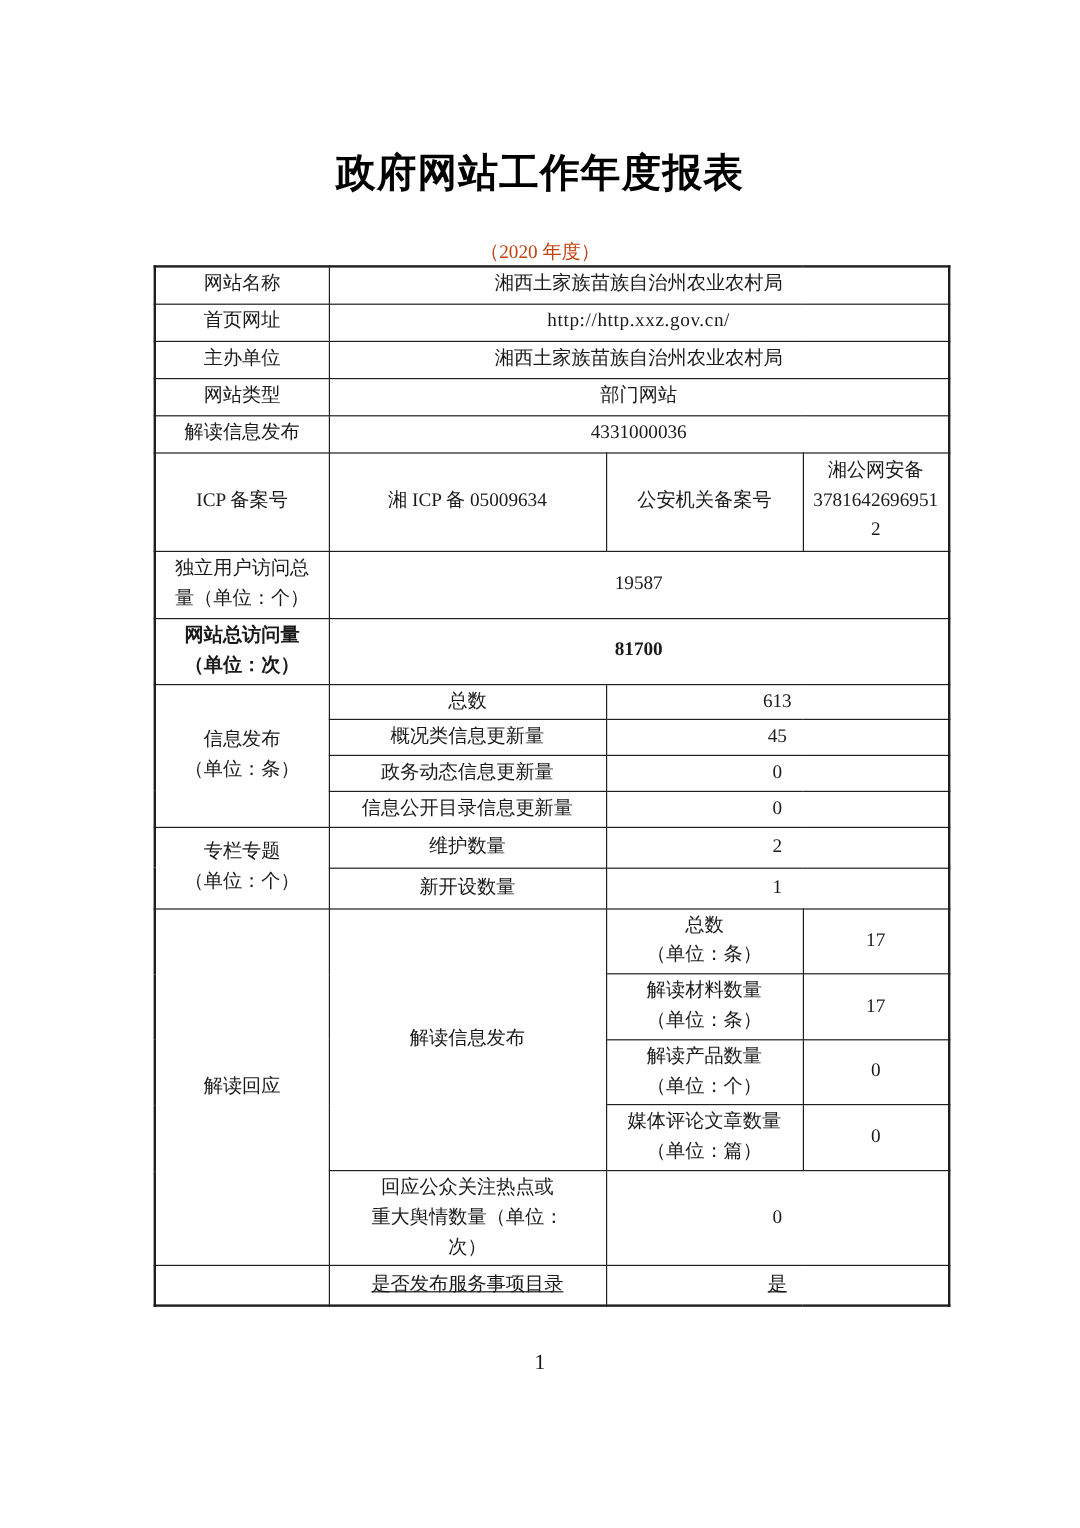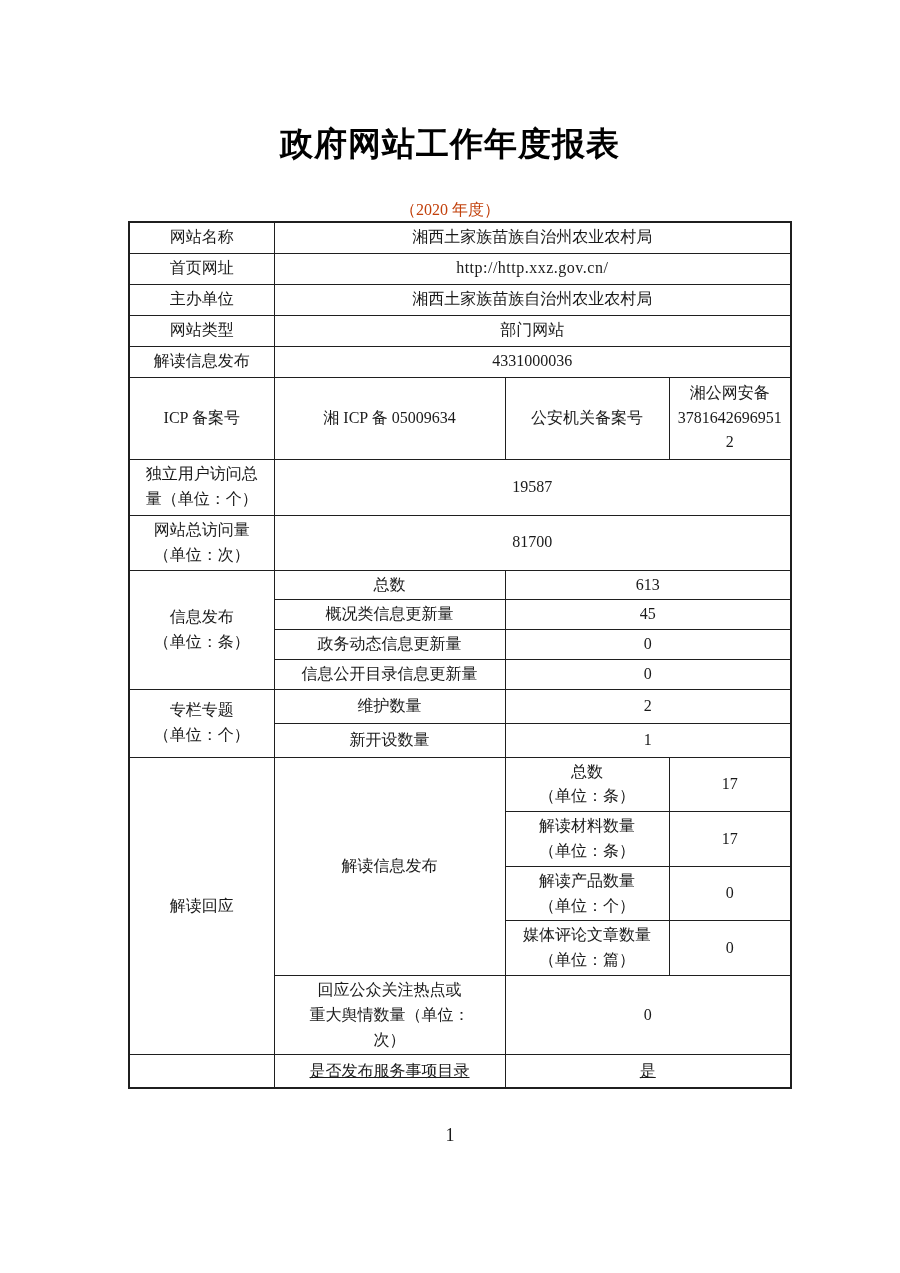--- a/index.html
+++ b/index.html
@@ -55,21 +55,21 @@
     text-align: center;
     vertical-align: middle;
     padding: 2px 6px;
     line-height: 1.55;
     white-space: pre-line;
     overflow: hidden;
   }
   .rh31 { height: 31px; }
   .rh82 { height: 82px; }
   .rh56 { height: 56px; margin-left: 36px; }
-  .rh55 { height: 55px; }
+  .rh55 { height: 55px; font-weight: bold; }
   .rh29 { height: 29px; }
   .rh34 { height: 34px; }
   .rh52 { height: 52px; }
   .rh76 { height: 76px; }
   .rh33 { height: 33px; text-decoration: underline; }
   .digits-wrap { word-break: break-all; }
   .spaced { letter-spacing: 0.5px; }
   .page-number {
     margin-top: 36px;
     text-align: center;

